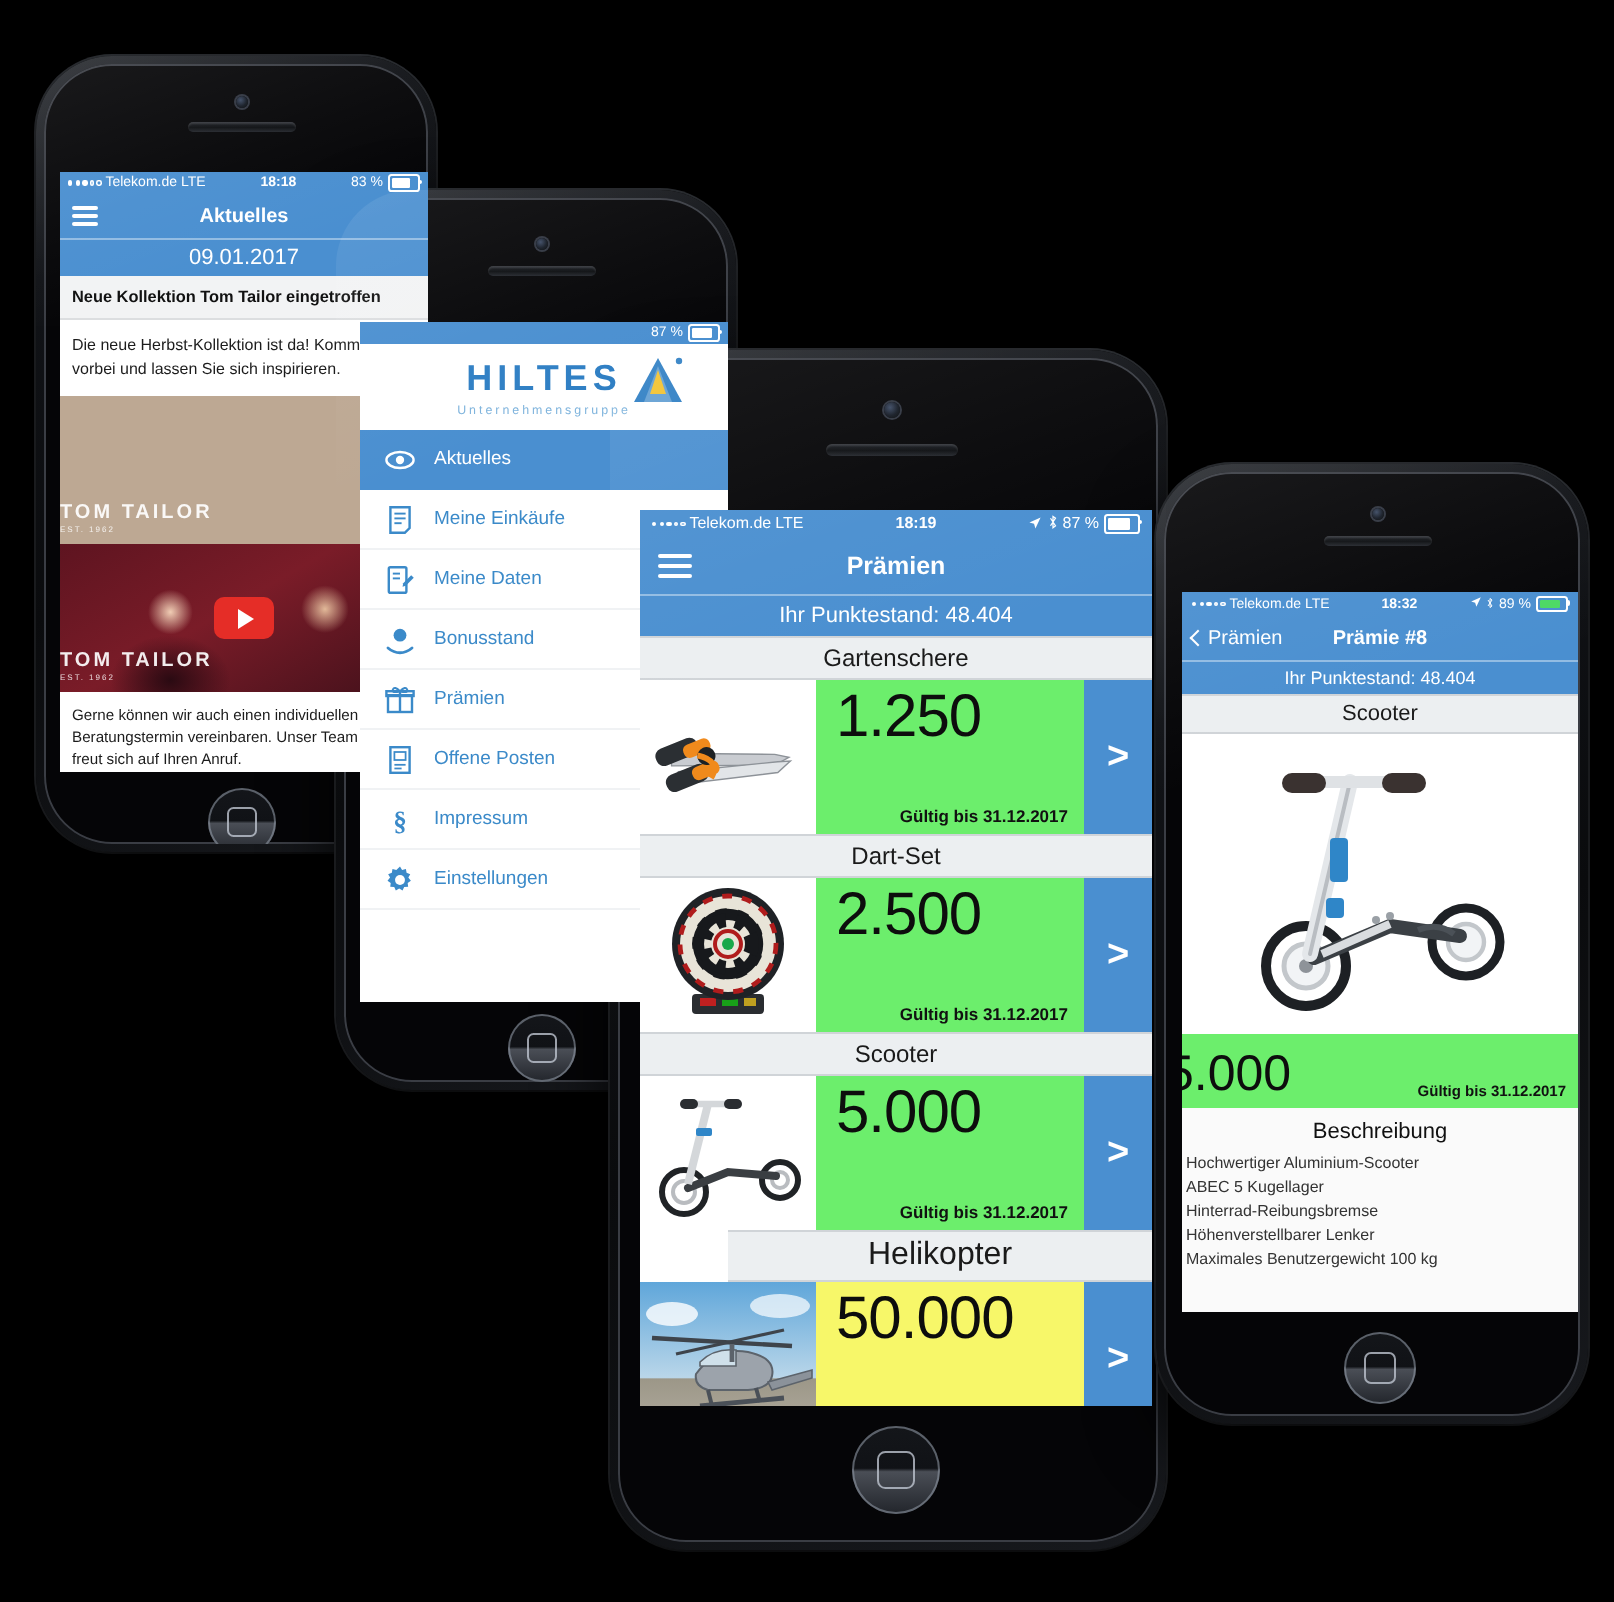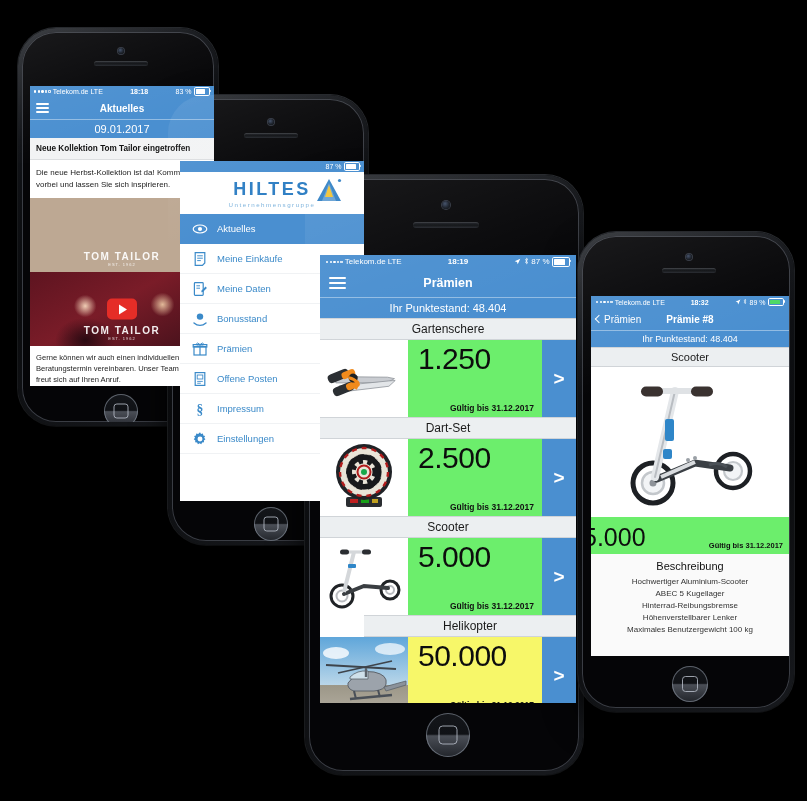--- a/index.html
+++ b/index.html
@@ -166,21 +166,21 @@
     background-color: #bda893;
   }
   .p1-photo.video {
     background:
       radial-gradient(circle 16px at 30% 46%, #f0cdb4 0%, rgba(240,205,180,0) 70%),
       radial-gradient(circle 17px at 72% 44%, #e2b999 0%, rgba(226,185,153,0) 70%),
       radial-gradient(ellipse 40px 30px at 30% 92%, #2a0a12 0%, rgba(42,10,18,0) 75%),
       linear-gradient(150deg,#5e1420 0%,#7a1c28 45%,#40101a 100%);
   }
   .p1-wm {
-    position: absolute; left: 0; right: 0; bottom: 5px; text-align: center;
+    position: absolute; left: 0; right: 0; bottom: 5px; text-align: left;
     color: rgba(255,255,255,0.92); font-size: 10px; letter-spacing: 1.5px; font-weight: bold;
   }
   .p1-wm small { display: block; font-size: 4px; letter-spacing: 1px; font-weight: normal; opacity: 0.9; }
   .yt-btn {
     position: absolute; left: 50%; top: 50%; transform: translate(-50%,-50%);
     width: 30px; height: 21px; border-radius: 5px; background: #e52d27;
     display: flex; align-items: center; justify-content: center;
   }
   .yt-tri {
     width: 0; height: 0; border-left: 8px solid #fff;
@@ -242,21 +242,21 @@
   .p4-pricebar {
     background: #6cee6c; display: flex; align-items: flex-end; justify-content: space-between;
     padding: 3px 6px 4px; height: 30px; overflow: hidden;
   }
   .p4-price { font-size: 25px; color: #0d0d0d; line-height: 1; margin-left: -14px; }
   .p4-valid { font-size: 7.5px; font-weight: bold; color: #111; }
   .p4-desc-head {
     background: #fafafa; text-align: center; font-size: 11px; color: #111;
     padding: 6px 15px 4px;
   }
-  .p4-desc { background: #fafafa; text-align: center; font-size: 8px; color: #333; line-height: 1.5; padding: 0 16px 10px; }
+  .p4-desc { background: #fafafa; font-size: 8px; color: #333; line-height: 1.5; padding: 0 2px 10px; }
 </style>
 </head>
 <body>
 
 <div id="stage">
 
   <div class="phone" id="phone1">
     <div class="phone-inner">
       <div class="camera" style="left:96px;top:16px;width:6px;height:6px;"></div>
       <div class="speaker" style="left:72px;top:29px;width:54px;height:5px;"></div>
@@ -569,21 +569,21 @@
               <rect x="28" y="26" width="8" height="4" rx="1" fill="#2f86c8"></rect>
             </svg>
           </div>
           <div class="p3-val green">
             <div class="p3-points">5.000</div>
             <div class="p3-valid">Gültig bis 31.12.2017</div>
           </div>
           <div class="p3-arrow">&gt;</div>
         </div>
 
-        <div class="section-head" style="font-size:12px;padding:3px 0;margin-left:44px;">Helikopter</div>
+        <div class="section-head" style="font-size:16px;padding:3px 0;margin-left:44px;">Helikopter</div>
         <div class="p3-row">
           <div class="p3-img">
             <svg class="art" viewBox="0 0 88 77">
               <defs>
                 <linearGradient id="sky" x1="0" y1="0" x2="0" y2="1">
                   <stop offset="0%" stop-color="#5fa6da"></stop>
                     <stop offset="62%" stop-color="#b9d6e9"></stop>
                   <stop offset="63%" stop-color="#9c9788"></stop>
                     <stop offset="100%" stop-color="#b3ada0"></stop>
                 </linearGradient>

